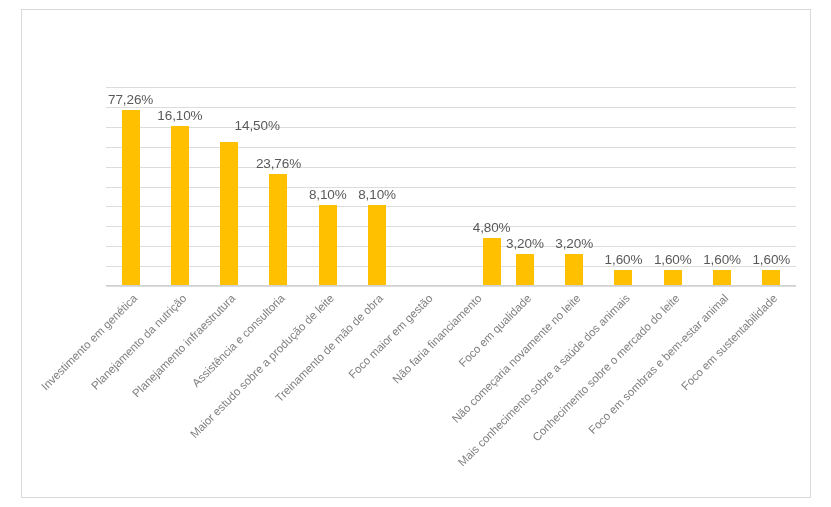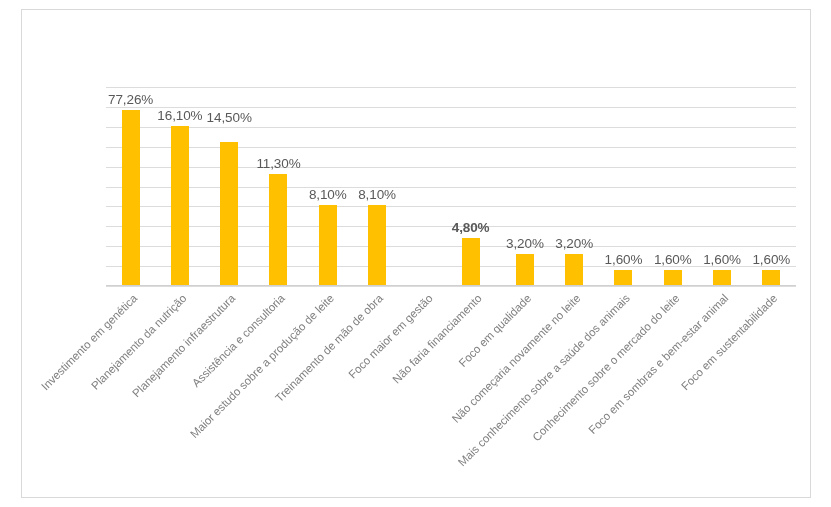--- a/index.html
+++ b/index.html
@@ -110,35 +110,35 @@
         <div class="bar-slot" style="left: 0px; width: 49.2857px;">
           <div class="bar" style="height: 176.115px; background: rgb(255, 192, 0);"></div>
           <div class="bar-label" style="color: rgb(89, 89, 89); bottom: 179.115px;">77,26%</div>
         </div>
         <div class="bar-slot" style="left: 49.2857px; width: 49.2857px;">
           <div class="bar" style="height: 160.195px; background: rgb(255, 192, 0);"></div>
           <div class="bar-label" style="color: rgb(89, 89, 89); bottom: 163.195px;">16,10%</div>
         </div>
         <div class="bar-slot" style="left: 98.5714px; width: 49.2857px;">
           <div class="bar" style="height: 144.275px; background: rgb(255, 192, 0);"></div>
-          <div class="bar-label" style="color: rgb(89, 89, 89); bottom: 161px;">14,50%</div>
+          <div class="bar-label" style="color: rgb(89, 89, 89); bottom: 153px; margin-left: 28px;">14,50%</div>
         </div>
         <div class="bar-slot" style="left: 147.857px; width: 49.2857px;">
           <div class="bar" style="height: 112.435px; background: rgb(255, 192, 0);"></div>
-          <div class="bar-label" style="color: rgb(89, 89, 89); bottom: 115.435px;">11,30%</div>
+          <div class="bar-label" style="color: rgb(89, 89, 89); bottom: 115.435px;">23,76%</div>
         </div>
         <div class="bar-slot" style="left: 197.143px; width: 49.2857px;">
           <div class="bar" style="height: 80.595px; background: rgb(255, 192, 0);"></div>
           <div class="bar-label" style="color: rgb(89, 89, 89); bottom: 83.595px;">8,10%</div>
         </div>
         <div class="bar-slot" style="left: 246.429px; width: 49.2857px;">
           <div class="bar" style="height: 80.595px; background: rgb(255, 192, 0);"></div>
           <div class="bar-label" style="color: rgb(89, 89, 89); bottom: 83.595px;">8,10%</div>
         </div>
-        <div class="bar-slot" style="left: 340px; width: 49.2857px; font-weight: bold;">
+        <div class="bar-slot" style="left: 361px; width: 49.2857px;">
           <div class="bar" style="height: 47.76px; background: rgb(255, 192, 0);"></div>
           <div class="bar-label" style="color: rgb(89, 89, 89); bottom: 50.76px;">4,80%</div>
         </div>
         <div class="bar-slot" style="left: 394.286px; width: 49.2857px;">
           <div class="bar" style="height: 31.84px; background: rgb(255, 192, 0);"></div>
           <div class="bar-label" style="color: rgb(89, 89, 89); bottom: 34.84px;">3,20%</div>
         </div>
         <div class="bar-slot" style="left: 443.571px; width: 49.2857px;">
           <div class="bar" style="height: 31.84px; background: rgb(255, 192, 0);"></div>
           <div class="bar-label" style="color: rgb(89, 89, 89); bottom: 34.84px;">3,20%</div>

